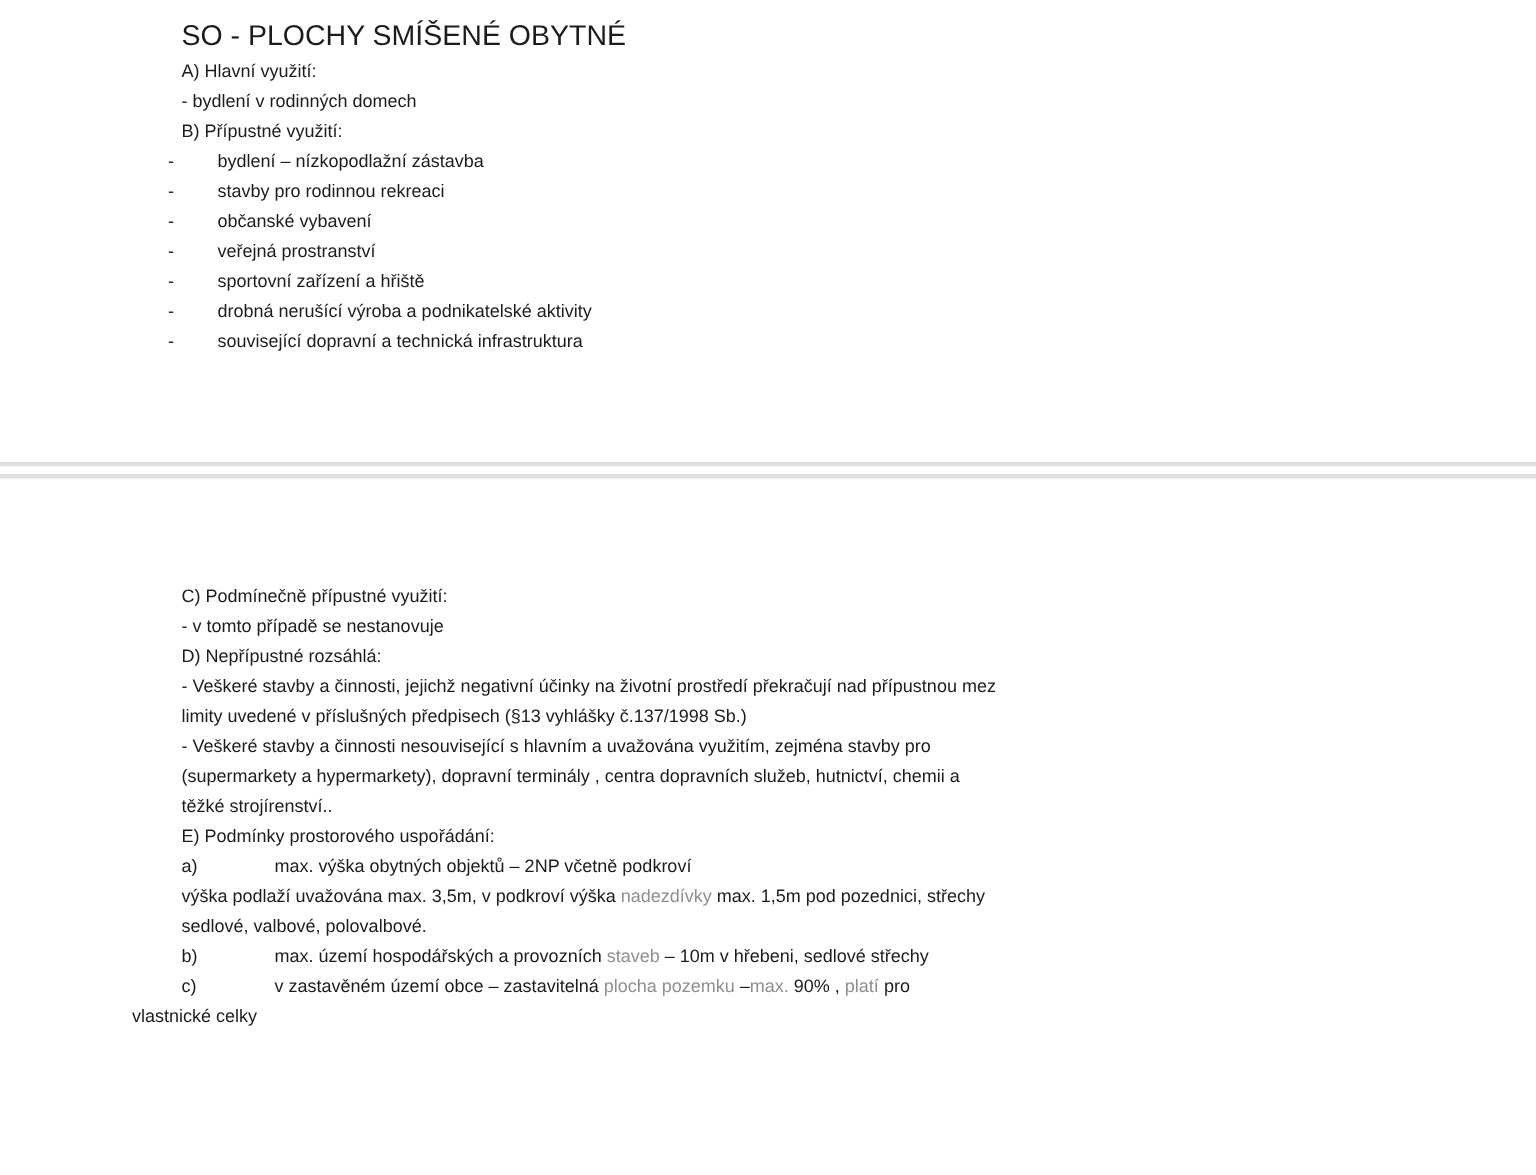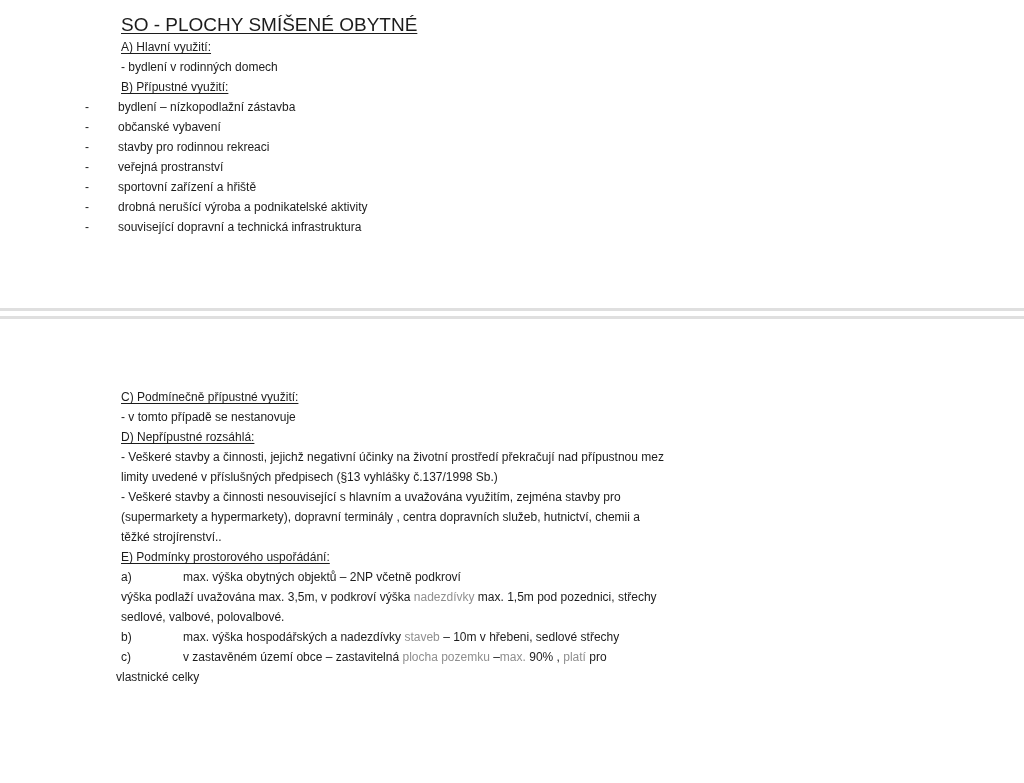--- a/index.html
+++ b/index.html
@@ -32,45 +32,44 @@
     white-space:pre;
     overflow:visible;
   }
   .docline.title{
     font-size:19px;
     line-height:25px;
     height:25px;
   }
   .docline.title .text,
   .docline.heading .text{
-    text-decoration:underline;
     text-underline-offset:2px;
   }
-  .docline.bullet{margin-left:85px;}
+  .docline.bullet{margin-left:112px;}
   .docline.bullet .marker{display:inline-block;width:33px;}
   .docline.lettered .marker{display:inline-block;width:62px;}
-  .docline.cont{margin-left:116px;}
+  .docline.cont{margin-left:88px;}
   .muted{color:var(--muted);}
   .spacer{width:100%;}
   .pagebreak{width:1024px;margin-left:0;}
   .pb-line{height:3px;background:var(--divider);}
   .pb-gap{height:5px;background:var(--bg);}
 </style>
 </head>
 <body>
 
 <div class="page">
   <div id="doc">
       <div class="docline title"><span class="text"><span>SO - PLOCHY SMÍŠENÉ OBYTNÉ</span></span></div>
       <div class="docline heading"><span class="text"><span>A) Hlavní využití:</span></span></div>
       <div class="docline line"><span class="text"><span>- bydlení v rodinných domech</span></span></div>
       <div class="docline heading"><span class="text"><span>B) Přípustné využití:</span></span></div>
       <div class="docline bullet"><span class="marker">-</span><span class="text"><span>bydlení – nízkopodlažní zástavba</span></span></div>
+      <div class="docline bullet"><span class="marker">-</span><span class="text"><span>stavby pro rodinnou rekreaci</span></span></div>
       <div class="docline bullet"><span class="marker">-</span><span class="text"><span>občanské vybavení</span></span></div>
-      <div class="docline bullet"><span class="marker">-</span><span class="text"><span>stavby pro rodinnou rekreaci</span></span></div>
       <div class="docline bullet"><span class="marker">-</span><span class="text"><span>veřejná prostranství</span></span></div>
       <div class="docline bullet"><span class="marker">-</span><span class="text"><span>sportovní zařízení a hřiště</span></span></div>
       <div class="docline bullet"><span class="marker">-</span><span class="text"><span>drobná nerušící výroba a podnikatelské aktivity</span></span></div>
       <div class="docline bullet"><span class="marker">-</span><span class="text"><span>související dopravní a technická infrastruktura</span></span></div>
       <div class="spacer" style="height: 71px;"></div>
       <div class="pagebreak">
         <div class="pb-line"></div>
         <div class="pb-gap"></div>
         <div class="pb-line"></div>
       </div>
@@ -80,17 +79,17 @@
       <div class="docline heading"><span class="text"><span>D) Nepřípustné rozsáhlá:</span></span></div>
       <div class="docline line"><span class="text"><span>- Veškeré stavby a činnosti, jejichž negativní účinky na životní prostředí překračují nad přípustnou mez</span></span></div>
       <div class="docline line"><span class="text"><span>limity uvedené v příslušných předpisech (§13 vyhlášky č.137/1998 Sb.)</span></span></div>
       <div class="docline line"><span class="text"><span>- Veškeré stavby a činnosti nesouvisející s hlavním a uvažována využitím, zejména stavby pro</span></span></div>
       <div class="docline line"><span class="text"><span>(supermarkety a hypermarkety), dopravní terminály , centra dopravních služeb, hutnictví, chemii a</span></span></div>
       <div class="docline line"><span class="text"><span>těžké strojírenství..</span></span></div>
       <div class="docline heading"><span class="text"><span>E) Podmínky prostorového uspořádání:</span></span></div>
       <div class="docline lettered"><span class="marker">a)</span><span class="text"><span>max. výška obytných objektů – 2NP včetně podkroví</span></span></div>
       <div class="docline line"><span class="text"><span>výška podlaží uvažována max. 3,5m, v podkroví výška </span><span class="muted">nadezdívky</span><span> max. 1,5m pod pozednici, střechy</span></span></div>
       <div class="docline line"><span class="text"><span>sedlové, valbové, polovalbové.</span></span></div>
-      <div class="docline lettered"><span class="marker">b)</span><span class="text"><span>max. výška hospodářských a nadezdívky </span><span class="muted">staveb</span><span> – 10m v hřebeni, sedlové střechy</span></span></div>
+      <div class="docline lettered"><span class="marker">b)</span><span class="text"><span>max. území hospodářských a provozních </span><span class="muted">staveb</span><span> – 10m v hřebeni, sedlové střechy</span></span></div>
       <div class="docline lettered"><span class="marker">c)</span><span class="text"><span>v zastavěném území obce – zastavitelná </span><span class="muted">plocha pozemku</span><span> –</span><span class="muted">max.</span><span> 90% , </span><span class="muted">platí</span><span> pro</span></span></div>
       <div class="docline cont"><span class="text"><span>vlastnické celky</span></span></div>
     </div>
 </div>
 
 </body></html>

